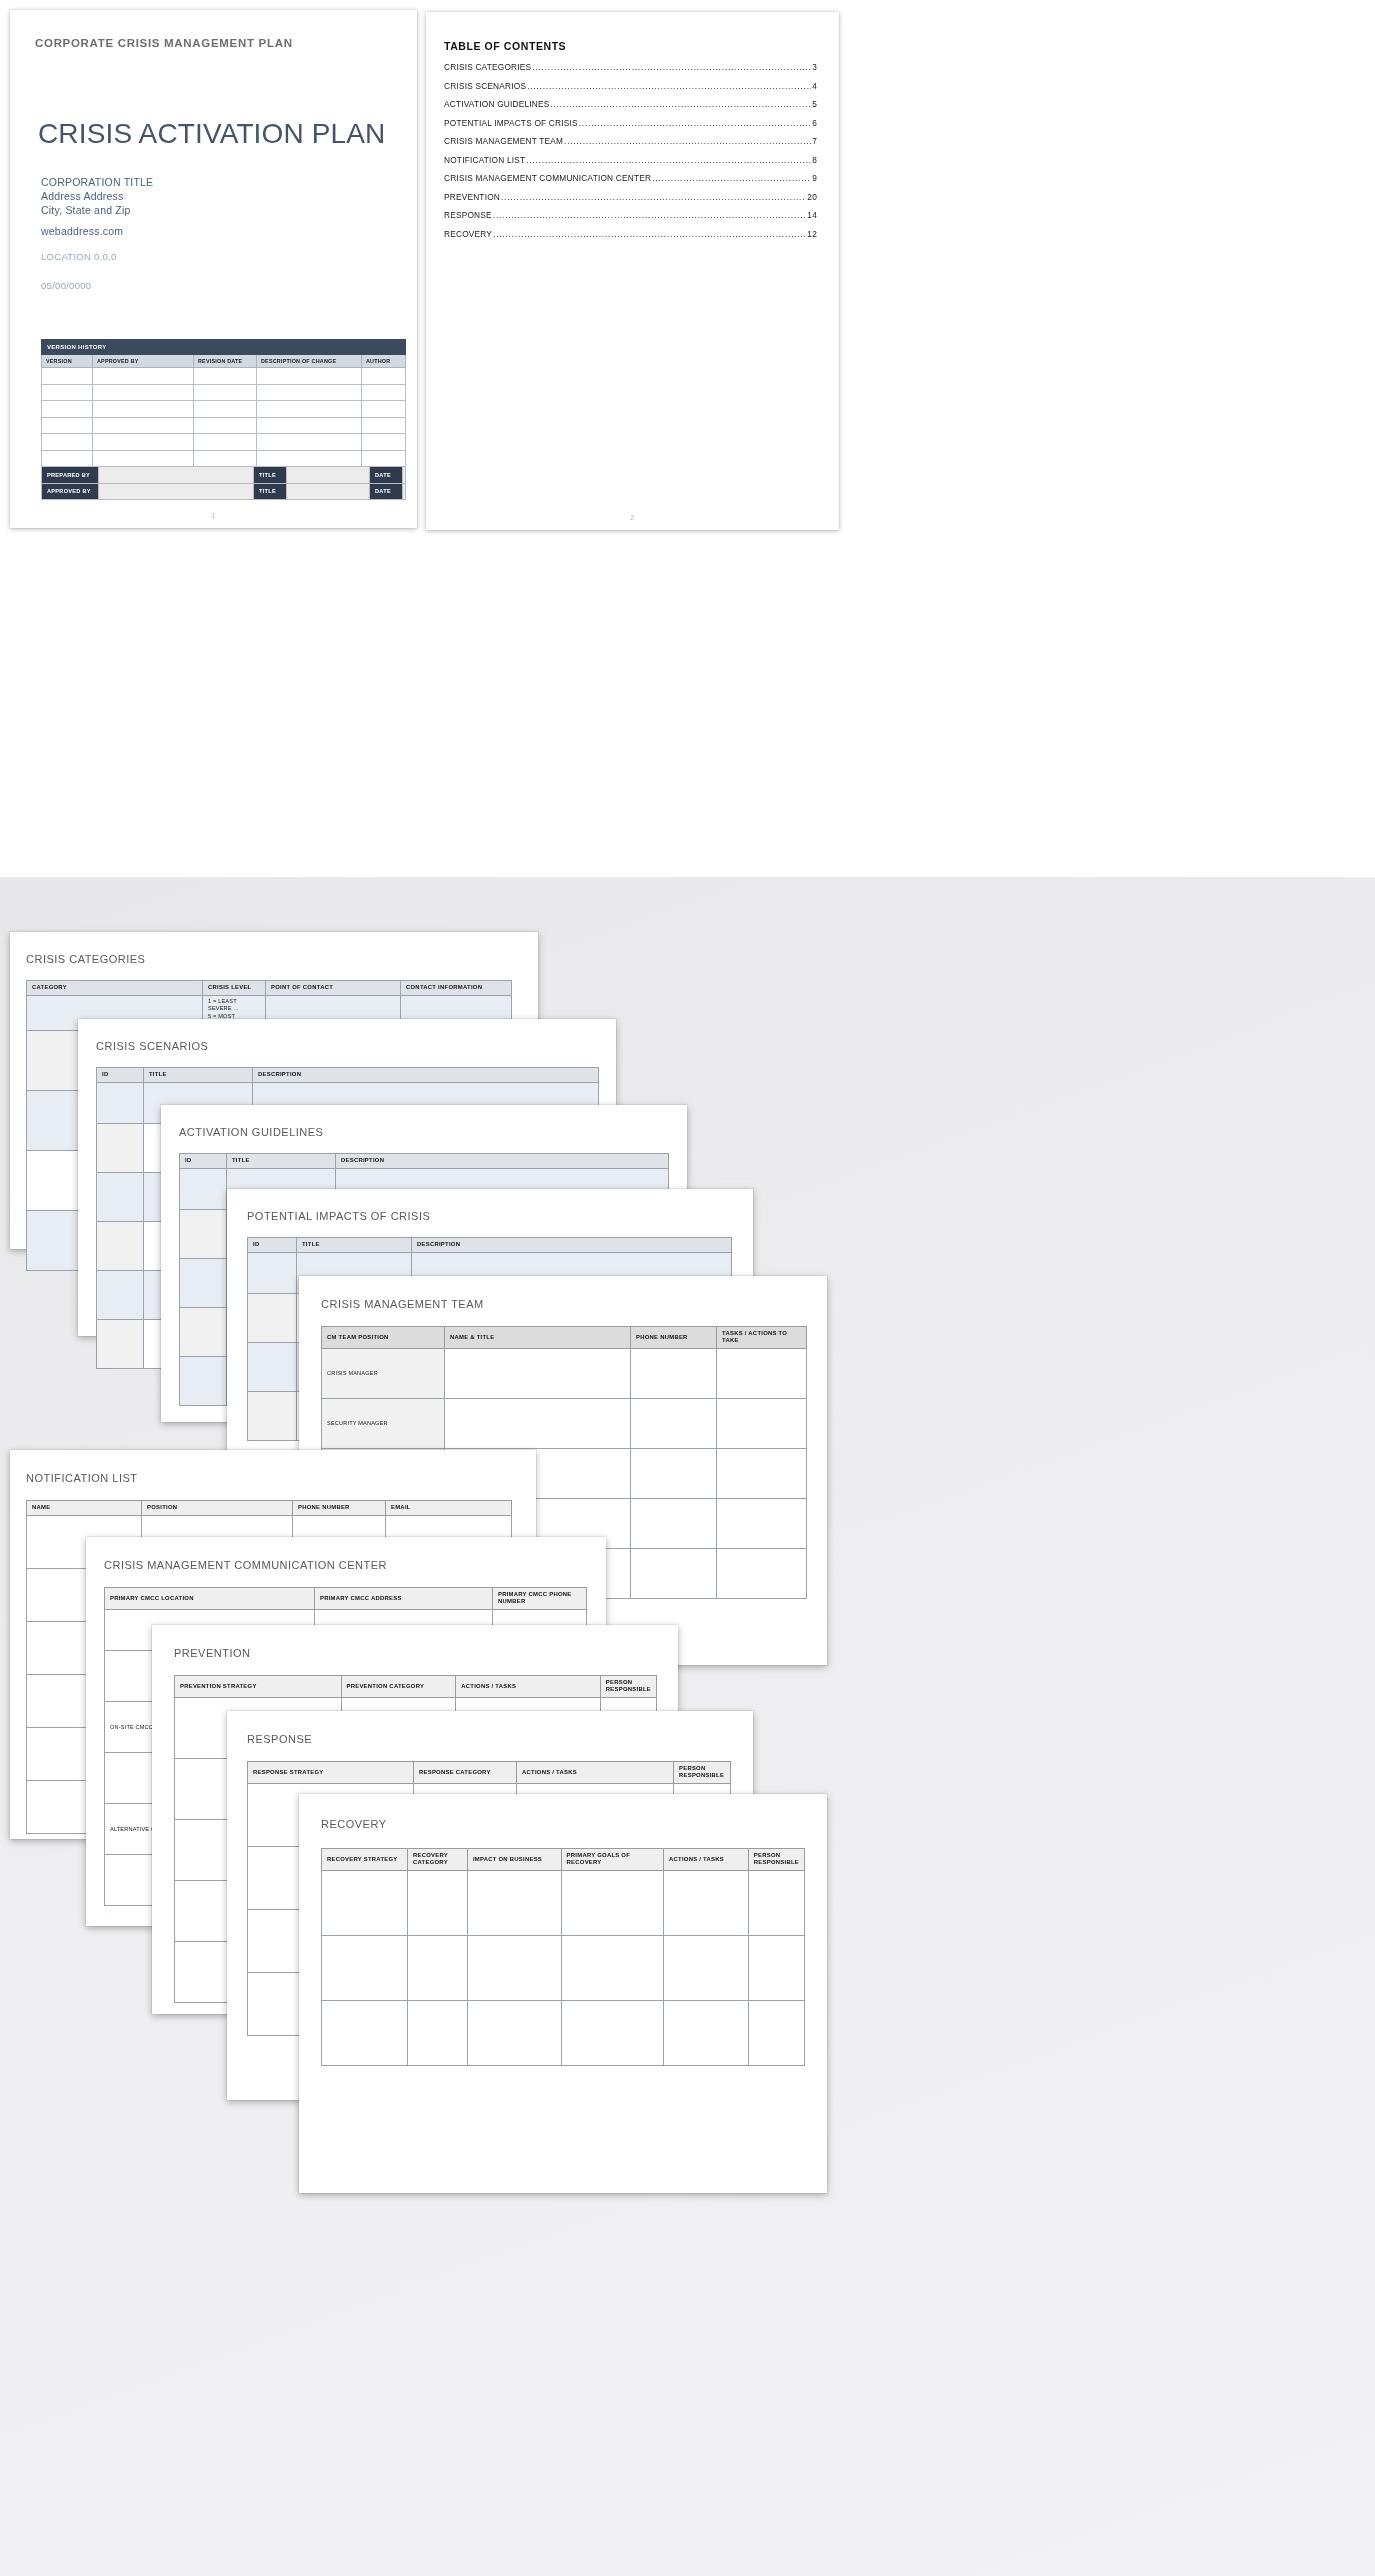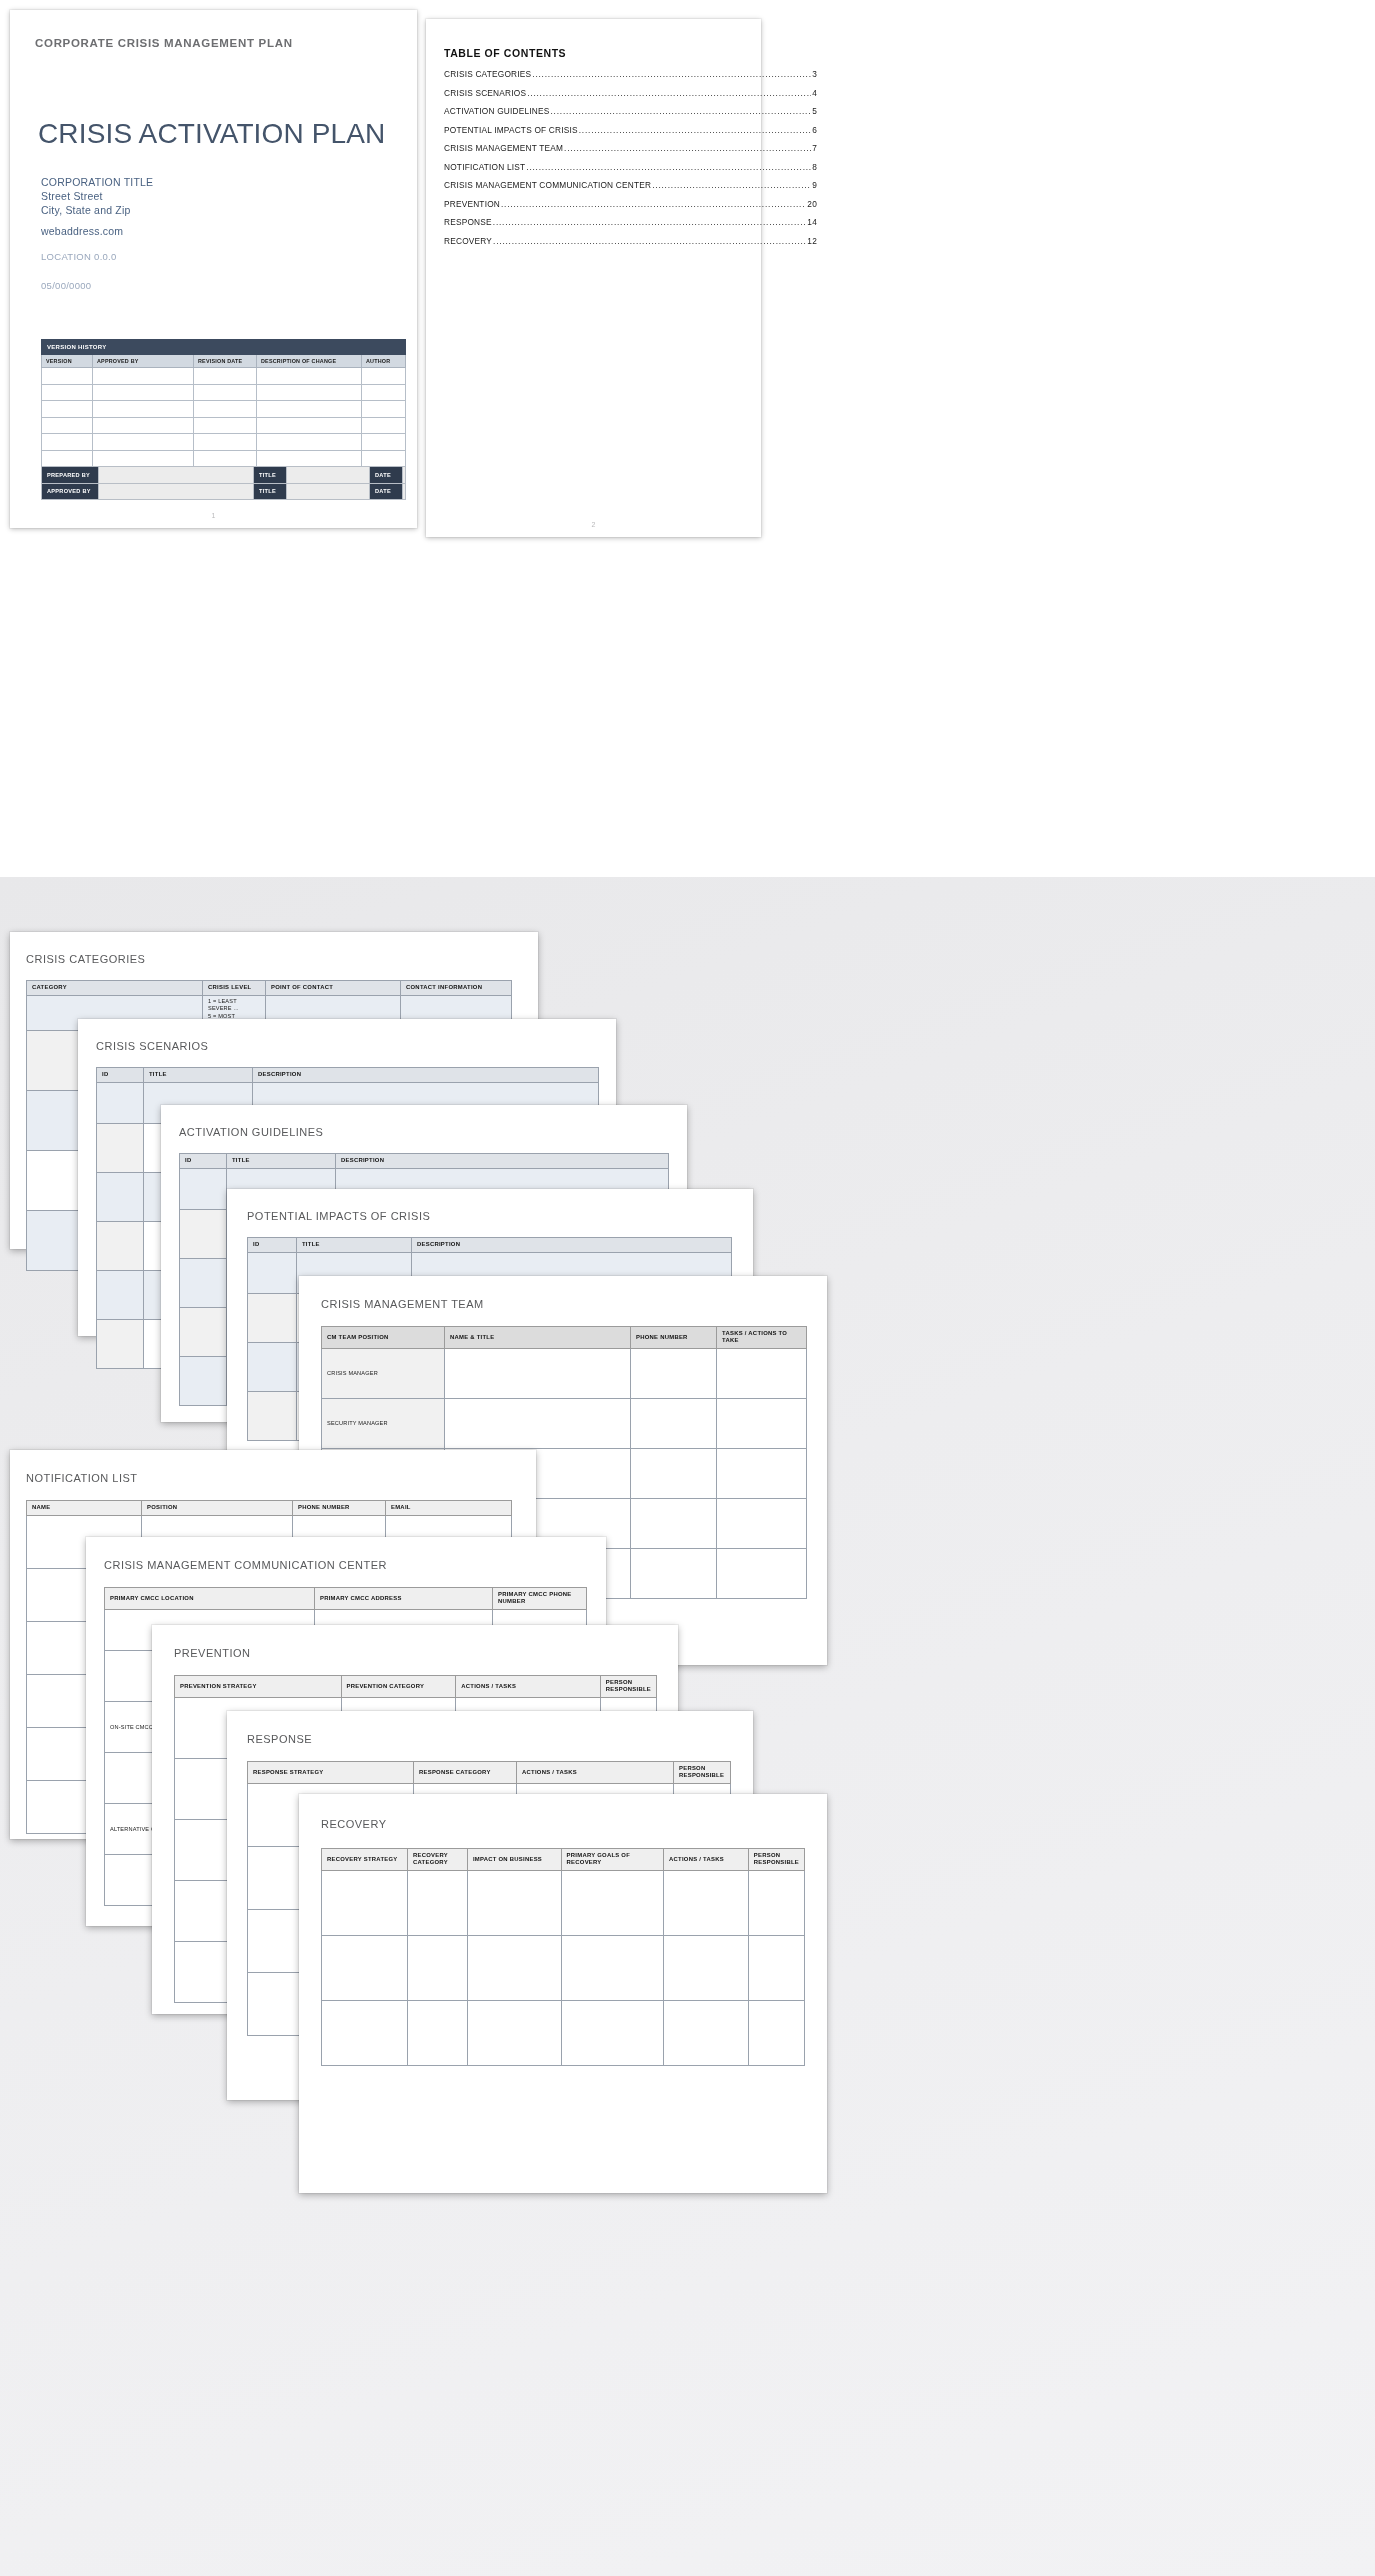--- a/index.html
+++ b/index.html
@@ -47,21 +47,21 @@
   .vh .row td{background:#fff;height:13.5px;border:1px solid #b6bec8;}
 
   
   .pa{position:absolute;left:31px;top:456px;width:365px;border-collapse:collapse;}
   .pa td{border:1px solid #b8bec6;height:13.5px;}
   .pa .lab{background:#2f3b4d;color:#fff;font-size:5.6px;font-weight:bold;letter-spacing:.05em;padding:0 5px;width:46px;}
   .pa .fill{background:#ececec;}
   .pa .lab2{background:#2f3b4d;color:#fff;font-size:5.6px;font-weight:bold;letter-spacing:.05em;padding:0 5px;width:22px;}
 
   
-  #toc{left:426px;top:19px;width:335px;height:518px;}
+  #toc{left:426px;top:12px;width:413px;height:518px;}
   .toc-h{position:absolute;left:18px;top:28px;font-size:10.5px;font-weight:bold;letter-spacing:.055em;color:#111;}
   .toc-list{position:absolute;left:18px;top:50px;width:373px;}
   .toc-row{display:flex;align-items:baseline;font-size:8.3px;color:#1a1a1a;letter-spacing:.025em;height:18.5px;}
   .toc-lbl{white-space:nowrap;}
   .toc-dots{flex:1;overflow:hidden;white-space:nowrap;margin:0 1px;color:#2a2a2a;font-size:8.3px;letter-spacing:0.8px;}
   .toc-pg{white-space:nowrap;}
 
   
   .card{position:absolute;background:#fff;box-shadow:0 2px 7px rgba(0,0,0,.30),0 0 0 1px rgba(0,0,0,.05);}
   .card-title{position:absolute;font-size:11px;color:#58595b;letter-spacing:.045em;font-weight:400;}
@@ -94,21 +94,21 @@
 <body>
 
 <div class="bg-wash2"></div>
 
 <div class="page" id="cover">
   <div class="cover-eyebrow">CORPORATE CRISIS MANAGEMENT PLAN</div>
   <div class="cover-title">CRISIS ACTIVATION PLAN</div>
 
   <div class="cover-addr">
     <div>CORPORATION TITLE</div>
-    <div>Street Street</div>
+    <div>Address Address</div>
     <div>City, State and Zip</div>
   </div>
   <div class="cover-web">webaddress.com</div>
   <div class="cover-ver">LOCATION 0.0.0</div>
   <div class="cover-date">05/00/0000</div>
 
   <table class="vh">
     <tbody>
         <tr class="band">
           <td colspan="5">VERSION HISTORY</td>

